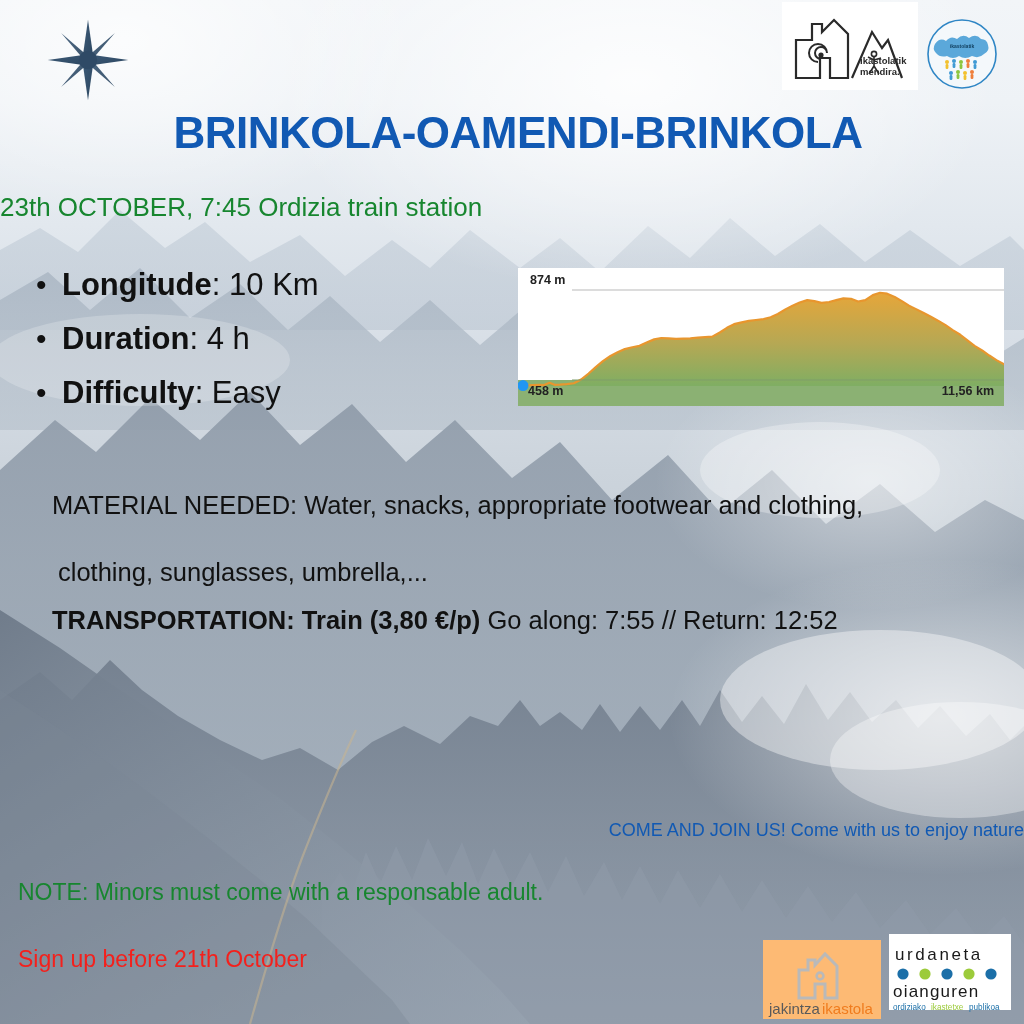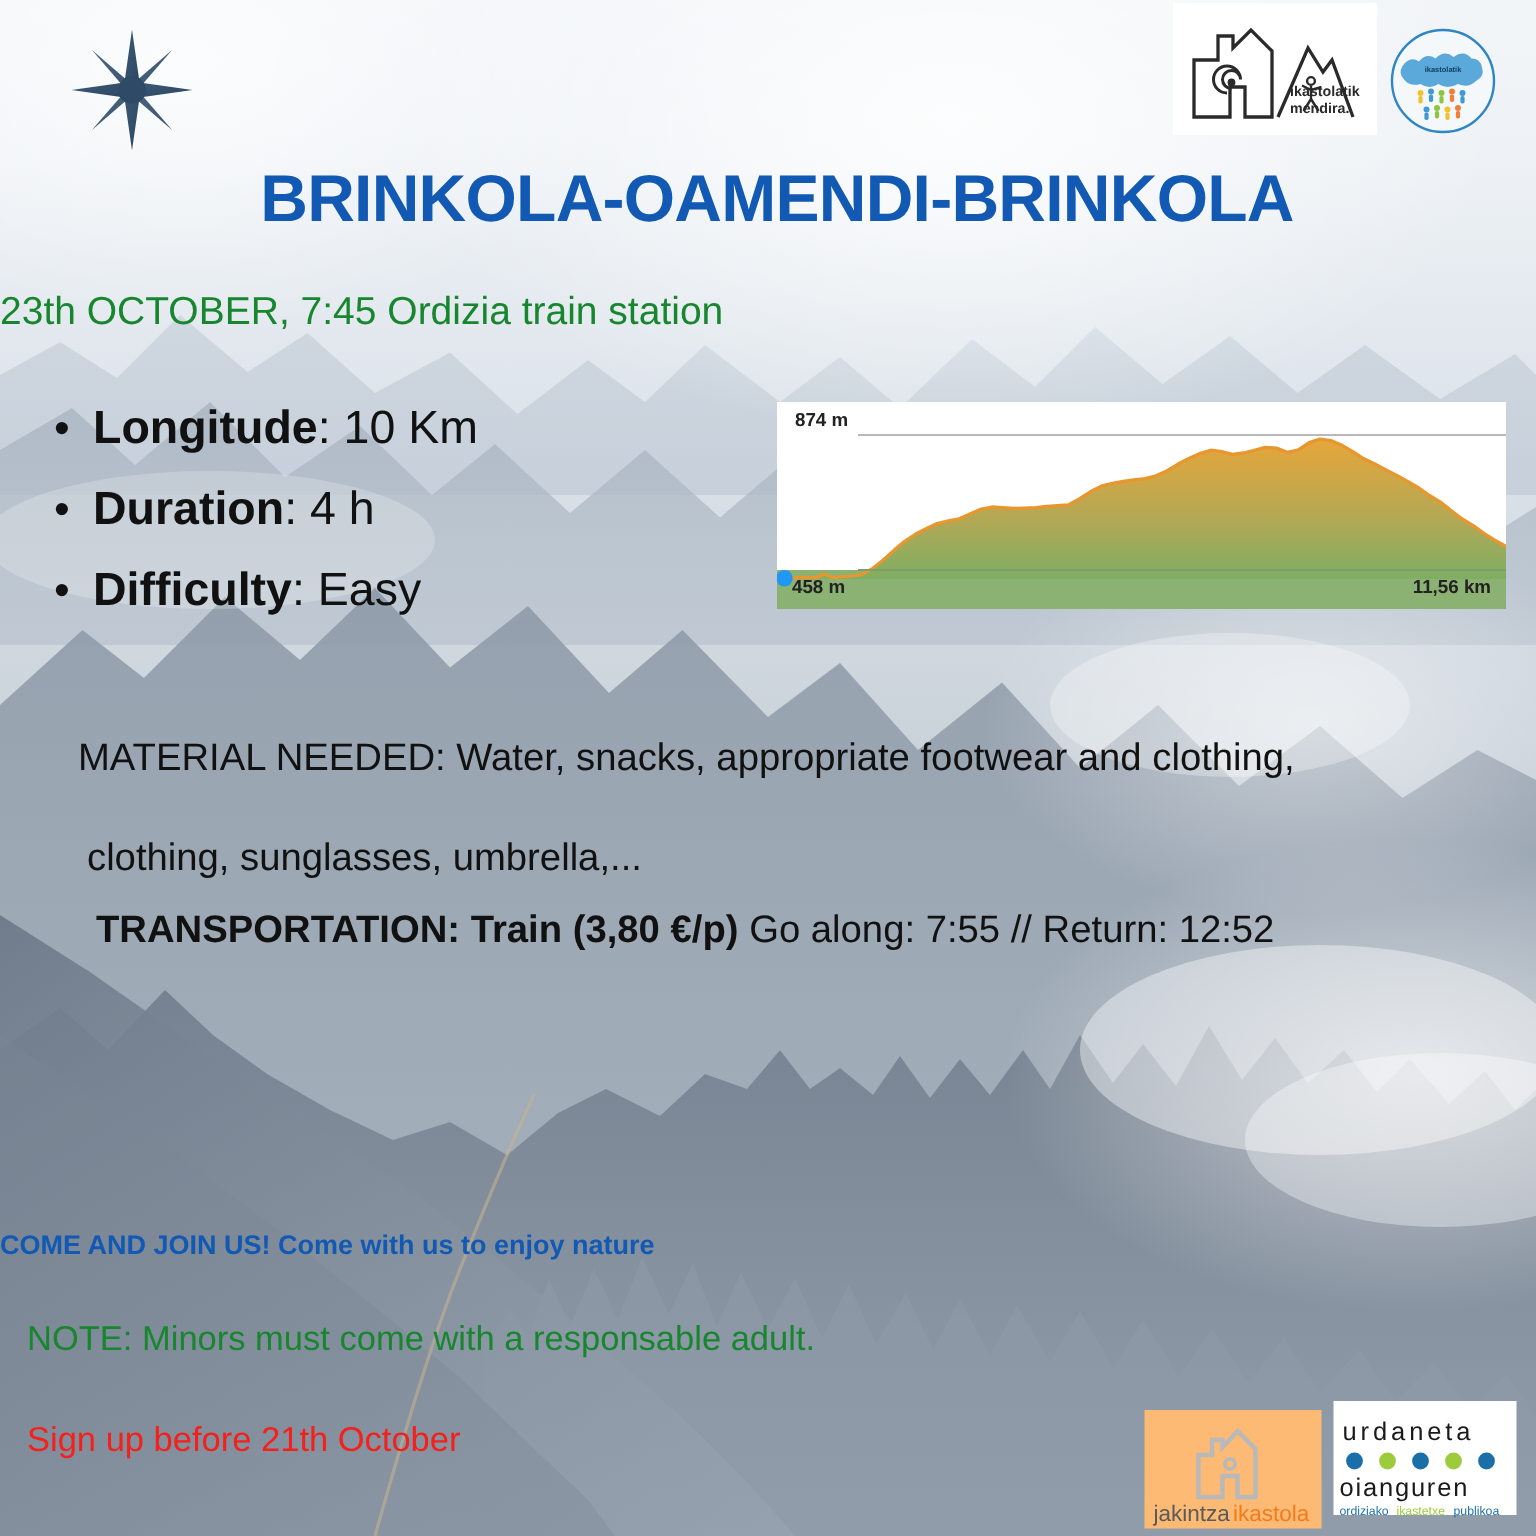--- a/index.html
+++ b/index.html
@@ -83,27 +83,27 @@
   .profile svg{display:block;width:486px;height:138px;}
 
   
   .material{
     position:absolute;left:52px;top:484px;width:950px;
     font-size:25.5px;color:#111;line-height:1.65;
   }
   .material .l2{display:block;padding-left:6px;margin-top:25px;}
   .transport{
     position:absolute;left:52px;top:606px;width:960px;
-    font-size:25.5px;color:#111;white-space:nowrap;margin-left:12px;
+    font-size:25.5px;color:#111;white-space:nowrap;
   }
   .transport .b{font-weight:bold;}
 
   .cta{
-    position:absolute;left:0;right:0;top:820px;text-align:left;
-    font-size:18px;font-weight:bold;color:#1159b3;
+    position:absolute;left:0;right:0;top:820px;text-align:right;
+    font-size:18px;font-weight:normal;color:#1159b3;
   }
   .note{
     position:absolute;left:18px;top:879px;
     font-size:23px;color:#17862f;
   }
   .signup{
     position:absolute;left:18px;top:946px;
     font-size:23px;color:#f4201c;
   }
 

